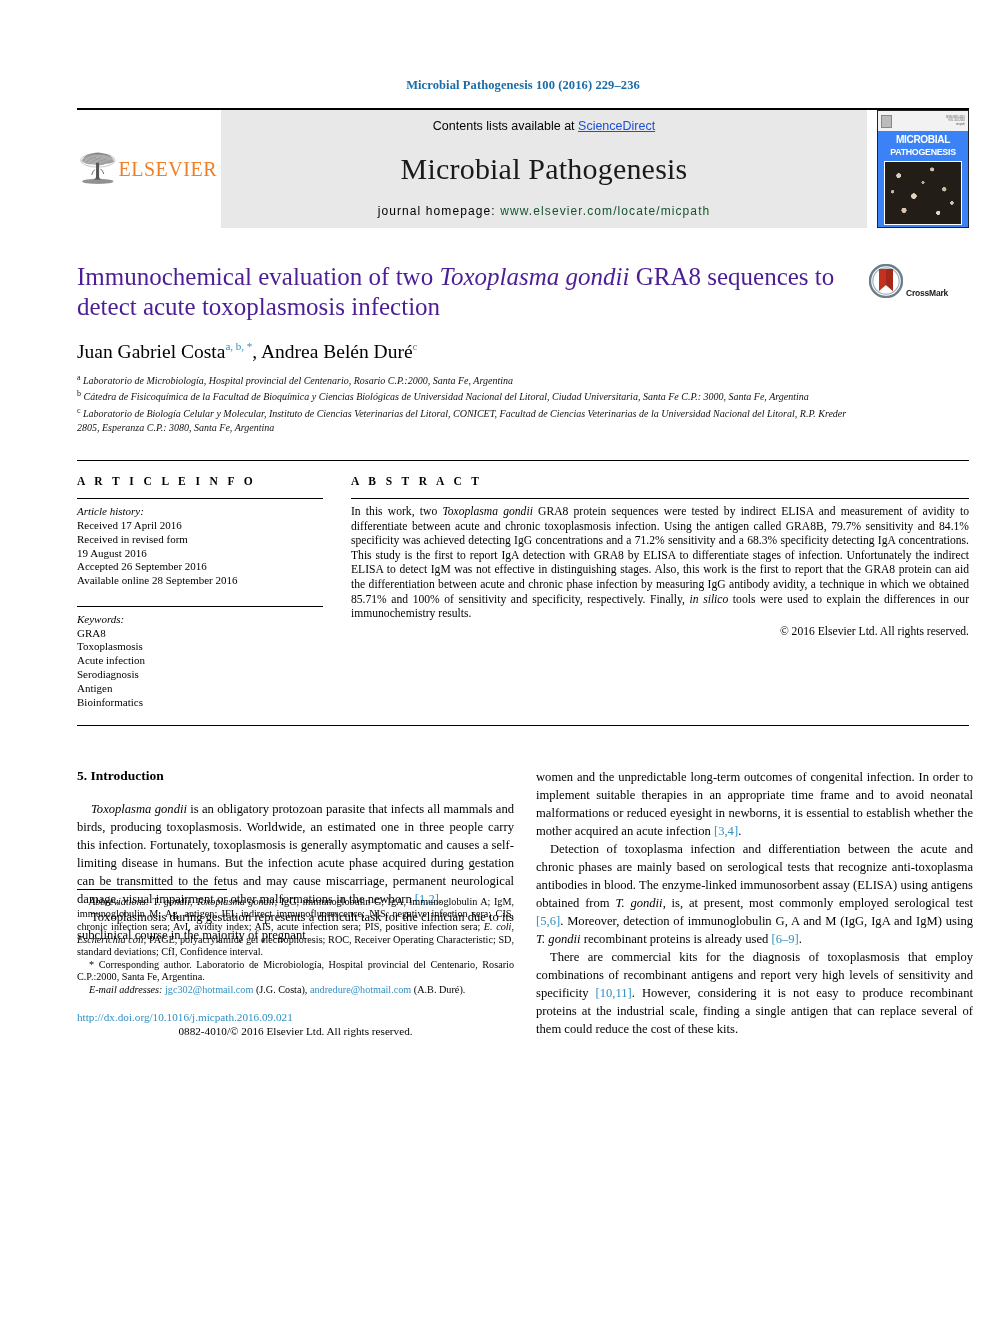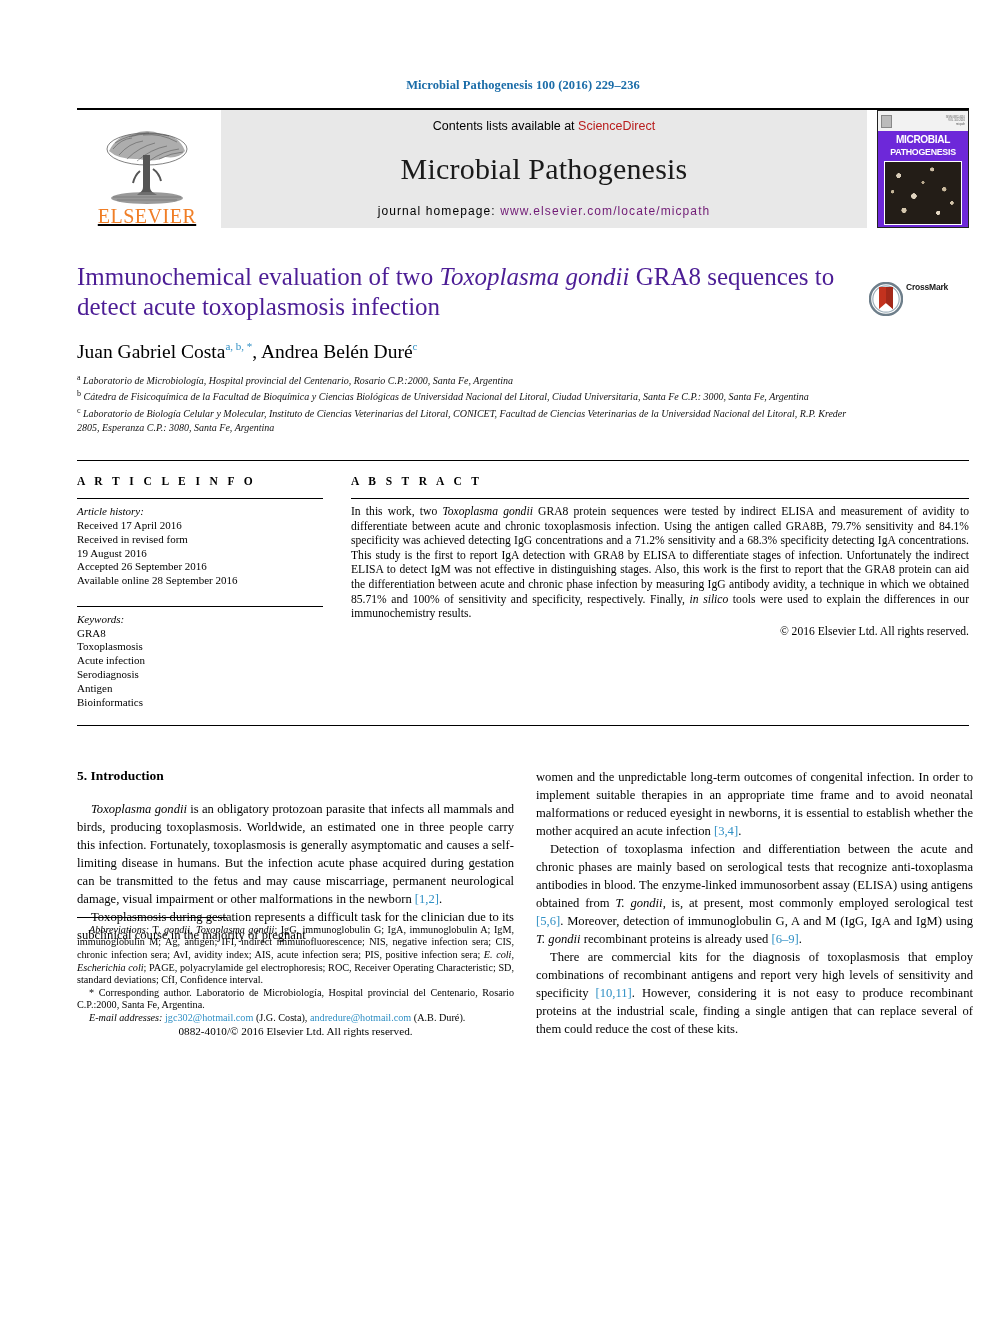--- a/index.html
+++ b/index.html
@@ -39,26 +39,25 @@
     margin-top: 15px;
     border-top: 2.5px solid #000;
     display: flex;
     align-items: stretch;
     height: 118px;
   }
   .elsevier-logo {
     width: 140px;
     flex: 0 0 140px;
     display: flex;
-    flex-direction: column;
+    flex-direction: row;
     align-items: center;
     justify-content: flex-end;
     padding-bottom: 2px;
     box-sizing: border-box;
-    text-decoration: underline;
   }
   .tree-svg { display:block; }
   .elsevier-word {
     font-family: "Liberation Serif", serif;
     font-size: 20px;
     letter-spacing: 0.5px;
     color: #F07E26;
     font-weight: normal;
     line-height: 1;
     margin-top: 1px;
@@ -73,40 +72,41 @@
     padding: 9px 0 10px 0;
     box-sizing: border-box;
     margin-left: 4px;
   }
   .contents-line {
     font-family: "Liberation Sans", sans-serif;
     font-size: 12.5px;
     color: #000;
   }
   .contents-line .sd {
-    color: #b91c1c;
+    color: #1d4ed8;
+    text-decoration: underline;
   }
   .journal-title {
     font-family: "Liberation Serif", serif;
     font-size: 30px;
     color: #1a1a1a;
     letter-spacing: 0.2px;
   }
   .homepage-line {
     font-family: "Liberation Sans", sans-serif;
     font-size: 12px;
     letter-spacing: 1.1px;
     color: #000;
   }
-  .homepage-line .url { color: #701a75; text-align: right; }
+  .homepage-line .url { color: #14532d; text-align: right; }
   .cover-thumb {
     width: 92px;
     flex: 0 0 92px;
     margin-left: 10px;
-    background: #6d28d9;
+    background: #3b82f6;
     border: 1px solid #222;
     box-sizing: border-box;
     position: relative;
     overflow: hidden;
   }
   .cover-top {
     height: 20px;
     background: #f2f2f2;
     display: flex;
     justify-content: space-between;
@@ -167,24 +167,24 @@
     font-family: "Liberation Serif", serif;
     color: #4c1d95;
     margin: 0;
     font-weight: normal;
   }
   .article-title .it { font-style: italic; }
 
   .crossmark {
     position: absolute;
     right: 0;
-    top: 20px;
+    top: 2px;
     width: 100px;
     display: flex;
-    align-items: flex-start;
+    align-items: flex-end;
     gap: 3px;
   }
   .cm-word {
     font-family: "Liberation Sans", sans-serif;
     font-size: 8.5px;
     font-weight: bold;
     color: #1a1a1a;
     letter-spacing: -0.2px;
   }
 
@@ -444,20 +444,21 @@
       <p class="bp"><span>Toxoplasmosis during gestation represents a difficult task for the clinician due to its subclinical course in the majority of pregnant</span></p>
 
       <div class="foot-block">
         <div class="foot-rule"></div>
         <p class="fn indent"><span class="it">Abbreviations:</span><span> T. </span><span class="it">gondii</span><span>, </span><span class="it">Toxoplasma gondii</span><span>; IgG, immunoglobulin G; IgA, immunoglobulin A; IgM, immunoglobulin M; Ag, antigen; IFI, indirect immunofluorescence; NIS, negative infection sera; CIS, chronic infection sera; AvI, avidity index; AIS, acute infection sera; PIS, positive infection sera; </span><span class="it">E. coli</span><span>, </span><span class="it">Escherichia coli</span><span>; PAGE, polyacrylamide gel electrophoresis; ROC, Receiver Operating Characteristic; SD, standard deviations; CfI, Confidence interval.</span></p>
         <p class="fn indent">* Corresponding author. Laboratorio de Microbiología, Hospital provincial del Centenario, Rosario C.P.:2000, Santa Fe, Argentina.</p>
         <p class="fn indent">
           <span class="it">E-mail addresses:</span>
           <span class="link">jgc302@hotmail.com</span><span> (J.G. Costa), </span><span class="link">andredure@hotmail.com</span><span> (A.B. Duré).</span>
         </p>
+        <div class="doi-line">http://dx.doi.org/10.1016/j.micpath.2016.09.021</div>
         <div class="issn-line">0882-4010/© 2016 Elsevier Ltd. All rights reserved.</div>
       </div>
     </div>
 
     <div class="bcol">
       <p class="bp noind"><span>women and the unpredictable long-term outcomes of congenital infection. In order to implement suitable therapies in an appropriate time frame and to avoid neonatal malformations or reduced eyesight in newborns, it is essential to establish whether the mother acquired an acute infection </span><span class="ref">[3,4]</span><span>.</span></p>
       <p class="bp"><span>Detection of toxoplasma infection and differentiation between the acute and chronic phases are mainly based on serological tests that recognize anti-toxoplasma antibodies in blood. The enzyme-linked immunosorbent assay (ELISA) using antigens obtained from </span><span class="it">T. gondii</span><span>, is, at present, most commonly employed serological test </span><span class="ref">[5,6]</span><span>. Moreover, detection of immunoglobulin G, A and M (IgG, IgA and IgM) using </span><span class="it">T. gondii</span><span> recombinant proteins is already used </span><span class="ref">[6–9]</span><span>.</span></p>
       <p class="bp"><span>There are commercial kits for the diagnosis of toxoplasmosis that employ combinations of recombinant antigens and report very high levels of sensitivity and specificity </span><span class="ref">[10,11]</span><span>. However, considering it is not easy to produce recombinant proteins at the industrial scale, finding a single antigen that can replace several of them could reduce the cost of these kits.</span></p>
     </div>
   </div>

